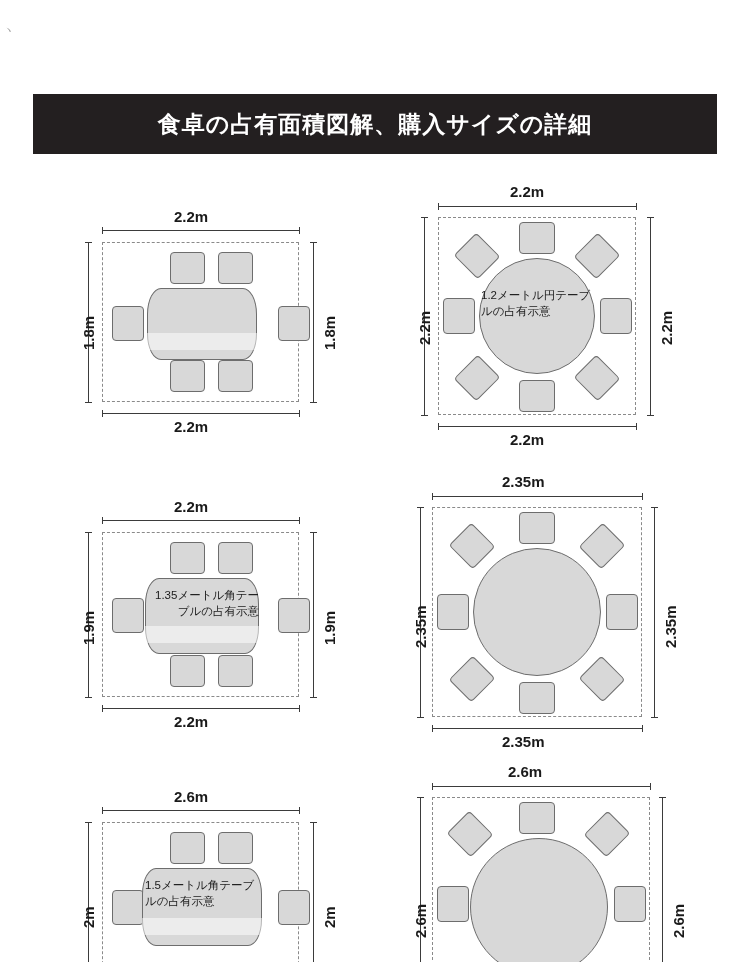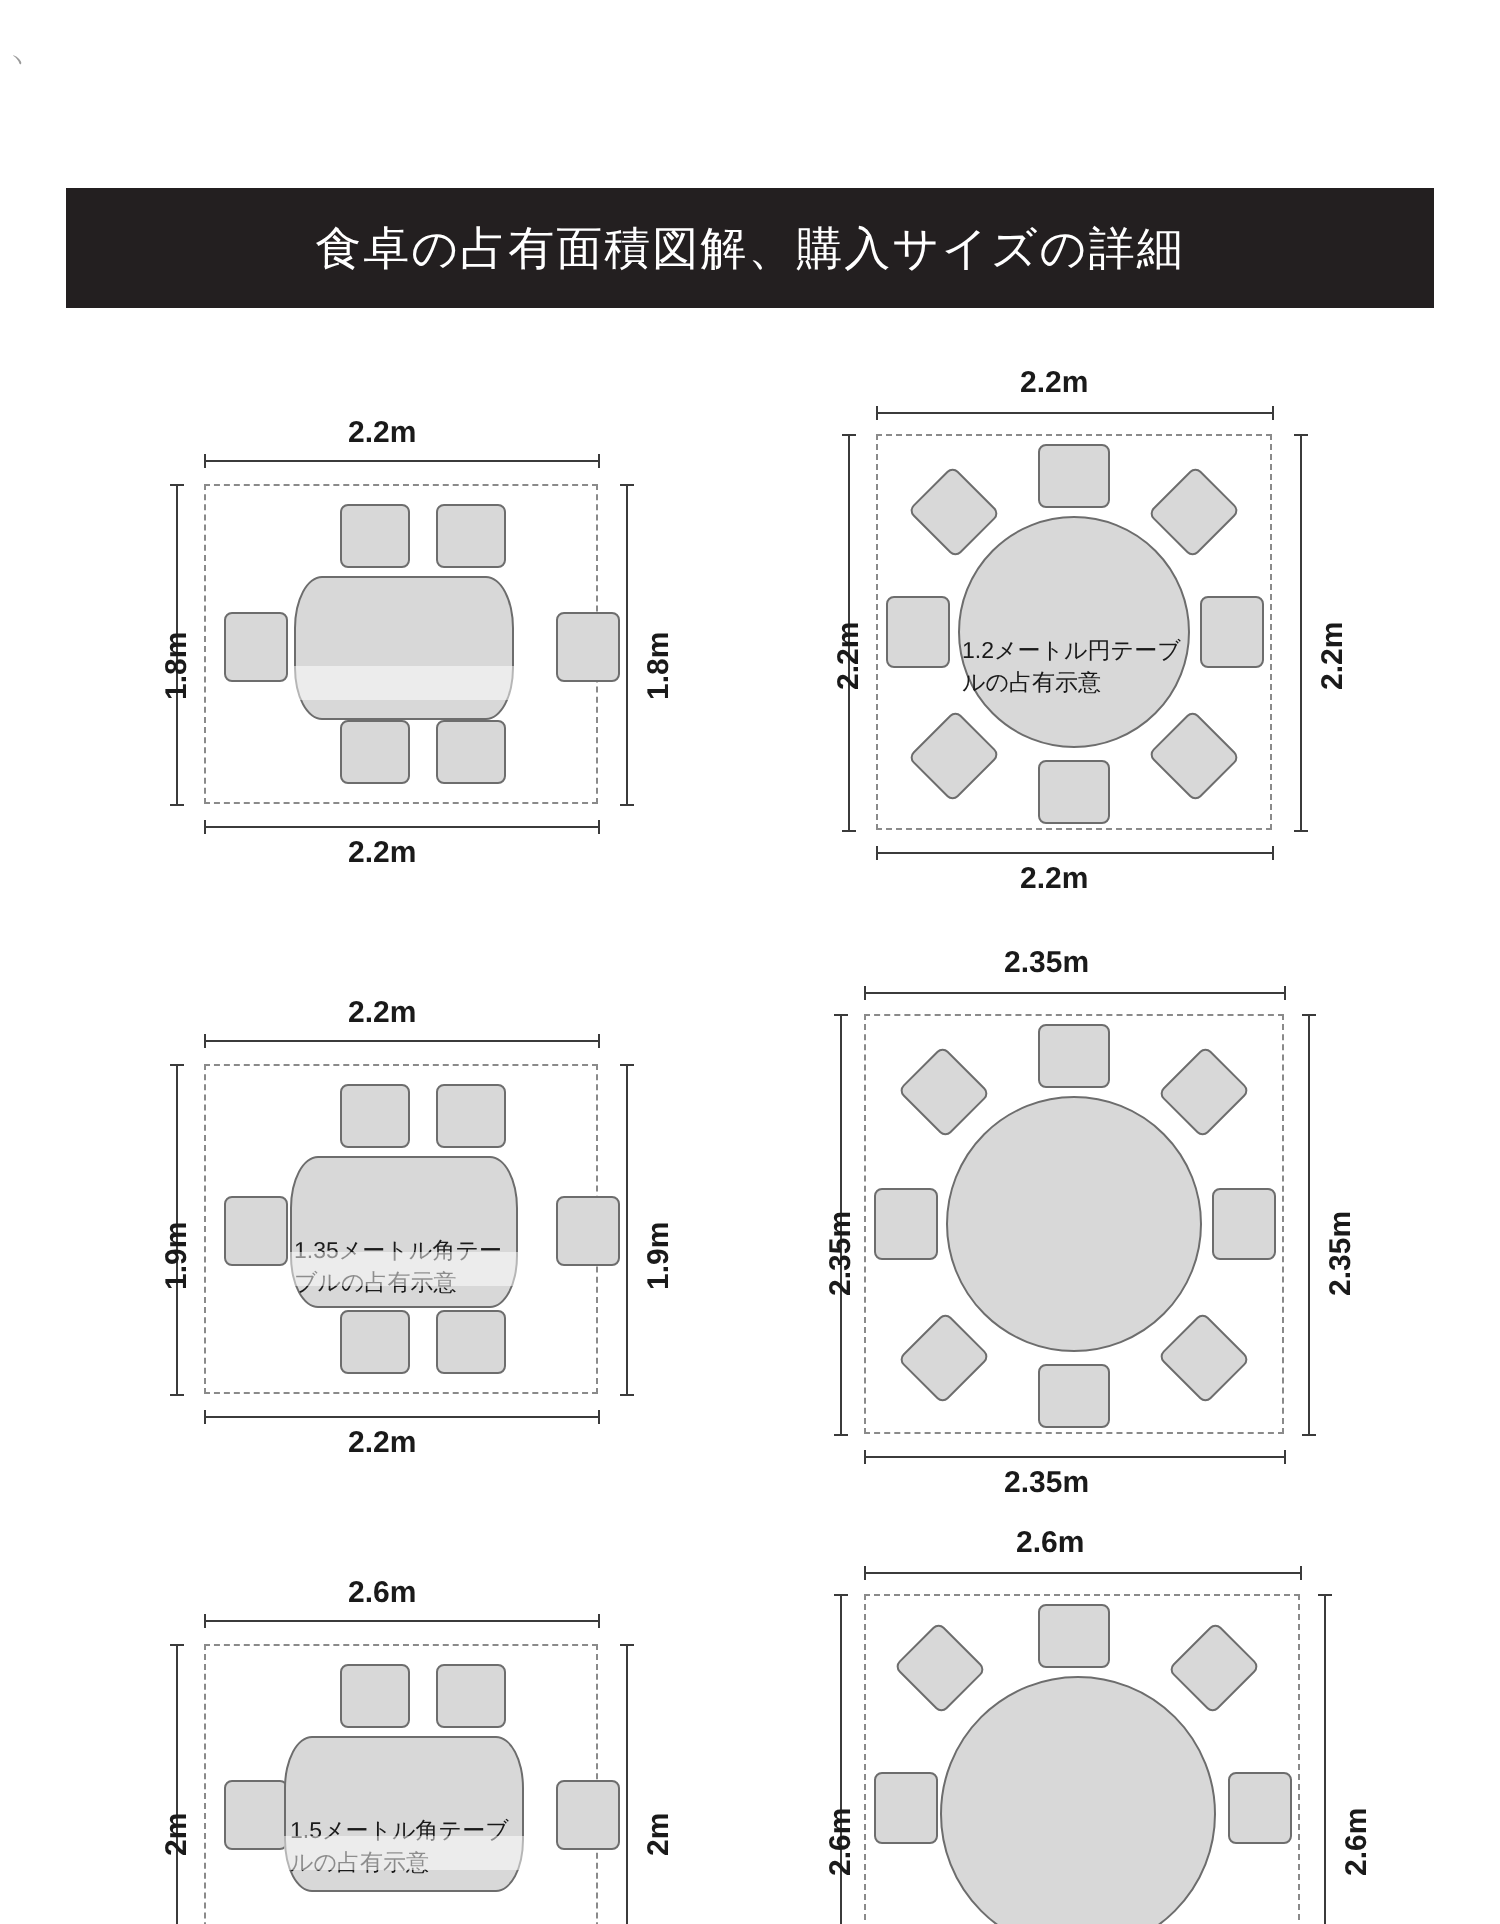--- a/index.html
+++ b/index.html
@@ -29,21 +29,21 @@
     width: 684px;
     height: 60px;
     background: #231f20;
     display: flex;
     align-items: center;
     justify-content: center;
   }
   .title-bar .title-text {
     color: #ffffff;
     font-size: 23px;
-    font-weight: normal;
+    font-weight: bold;
     letter-spacing: 1px;
   }
   .ghost-text {
     position: absolute;
     left: 118px;
     top: 100px;
     font-size: 13px;
     color: #4a4a4a;
     opacity: 0.55;
     letter-spacing: 0.5px;
@@ -142,21 +142,20 @@
   .chair.rm45 { transform: rotate(-45deg); }
 
   .table-caption {
     position: absolute;
     font-size: 11.5px;
     line-height: 1.35;
     color: #1a1a1a;
     text-align: left;
     box-sizing: border-box;
     pointer-events: none;
-    margin-top: 31px;
   }
   .fade-band {
     position: absolute;
     background: #ffffff;
     opacity: 0.5;
   }
 </style>
 </head>
 <body>
 
@@ -252,21 +251,21 @@
       <div class="area" style="left:62px; top:72px; width:197px; height:165px;"></div>
 
       <div class="chair" style="left:130px; top:82px; width:35px; height:32px;"></div>
       <div class="chair" style="left:178px; top:82px; width:35px; height:32px;"></div>
       <div class="chair" style="left:130px; top:195px; width:35px; height:32px;"></div>
       <div class="chair" style="left:178px; top:195px; width:35px; height:32px;"></div>
       <div class="chair" style="left:72px; top:138px; width:32px; height:35px;"></div>
       <div class="chair" style="left:238px; top:138px; width:32px; height:35px;"></div>
 
       <div class="table-rect" style="left:105px; top:118px; width:114px; height:76px;"></div>
-      <div class="table-caption" style="left:107px; top:128px; width:112px;">1.35メートル角テーブルの占有示意</div>
+      <div class="table-caption" style="left:107px; top:128px; width:112px;text-align:right;">1.35メートル角テーブルの占有示意</div>
       <div class="fade-band" style="left:105px; top:166px; width:114px; height:17px;"></div>
 
       <div class="dim-line-h" style="left:62px; top:60px; width:197px;"></div>
       <div class="cap-v" style="left:62px; top:57px;"></div>
       <div class="cap-v" style="left:259px; top:57px;"></div>
       <div class="dim" style="left:134px; top:38px;">2.2m</div>
 
       <div class="dim-line-h" style="left:62px; top:248px; width:197px;"></div>
       <div class="cap-v" style="left:62px; top:245px;"></div>
       <div class="cap-v" style="left:259px; top:245px;"></div>

